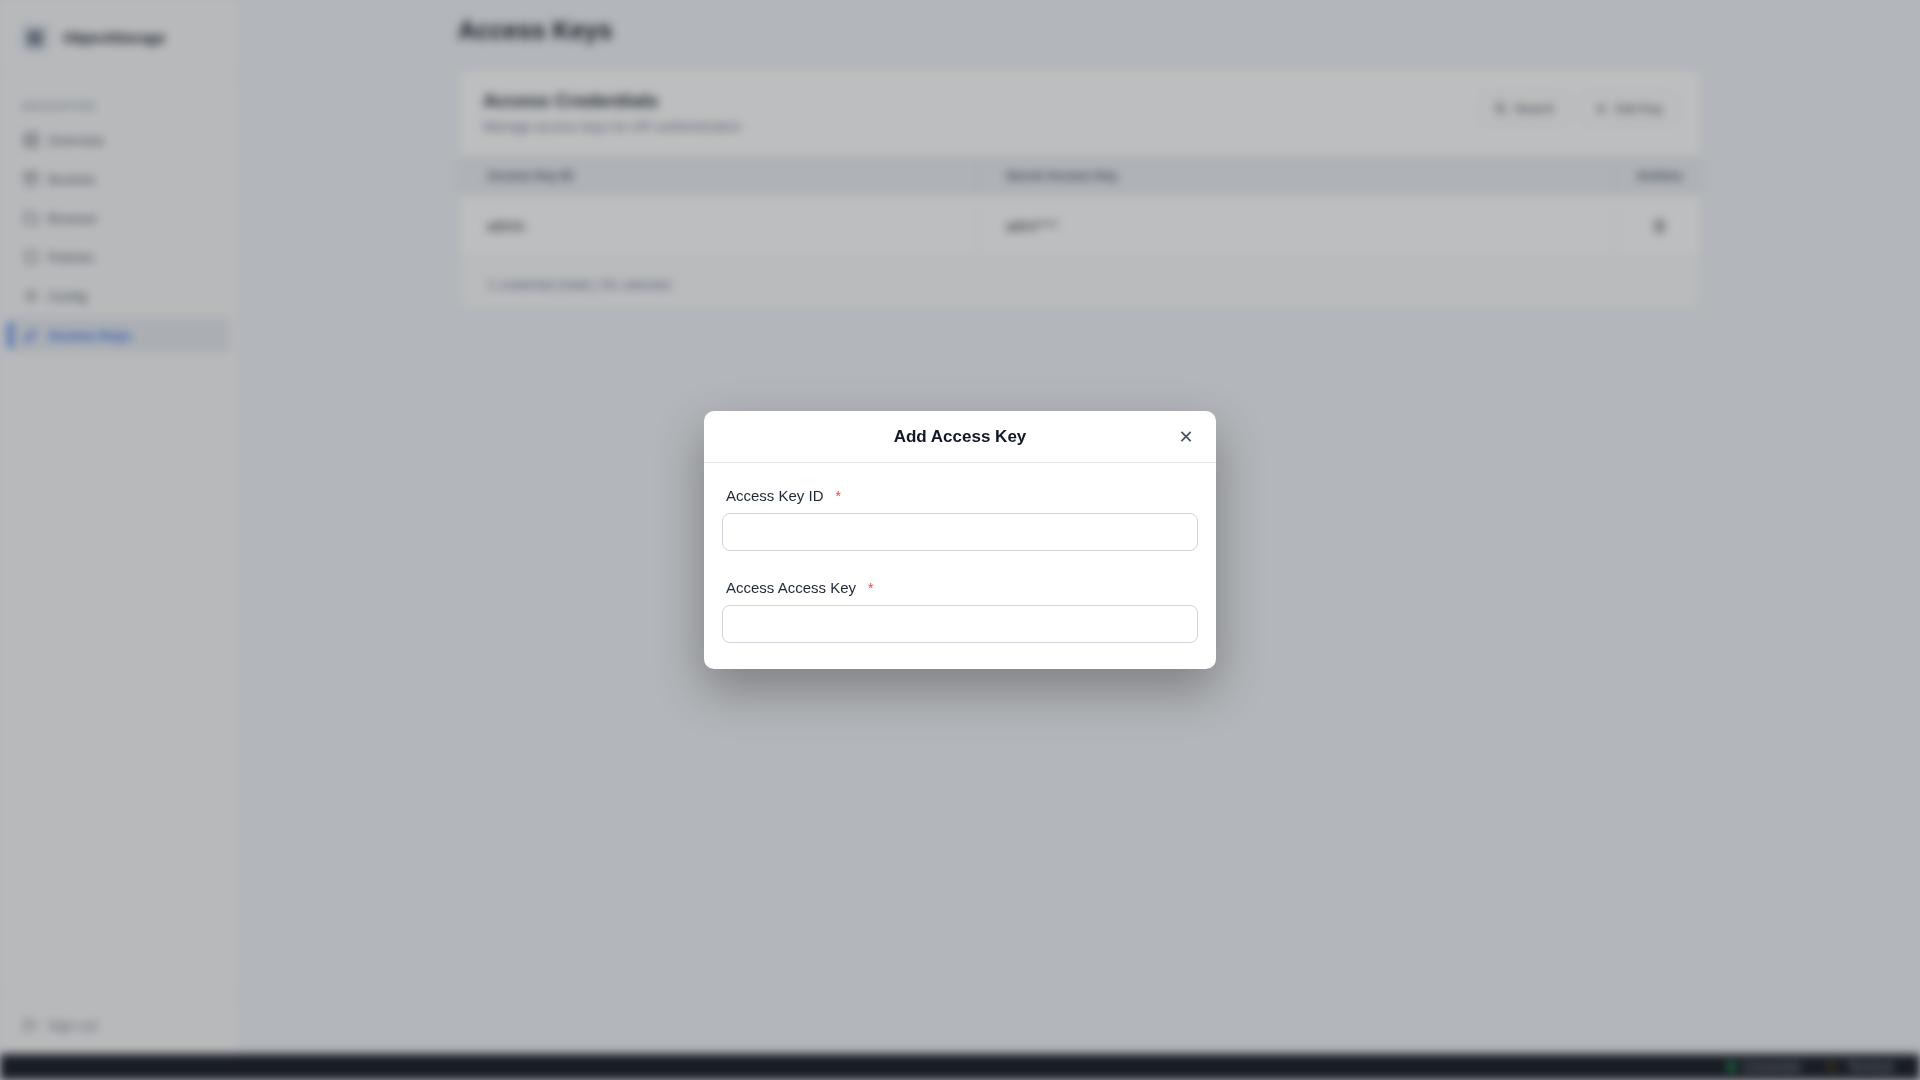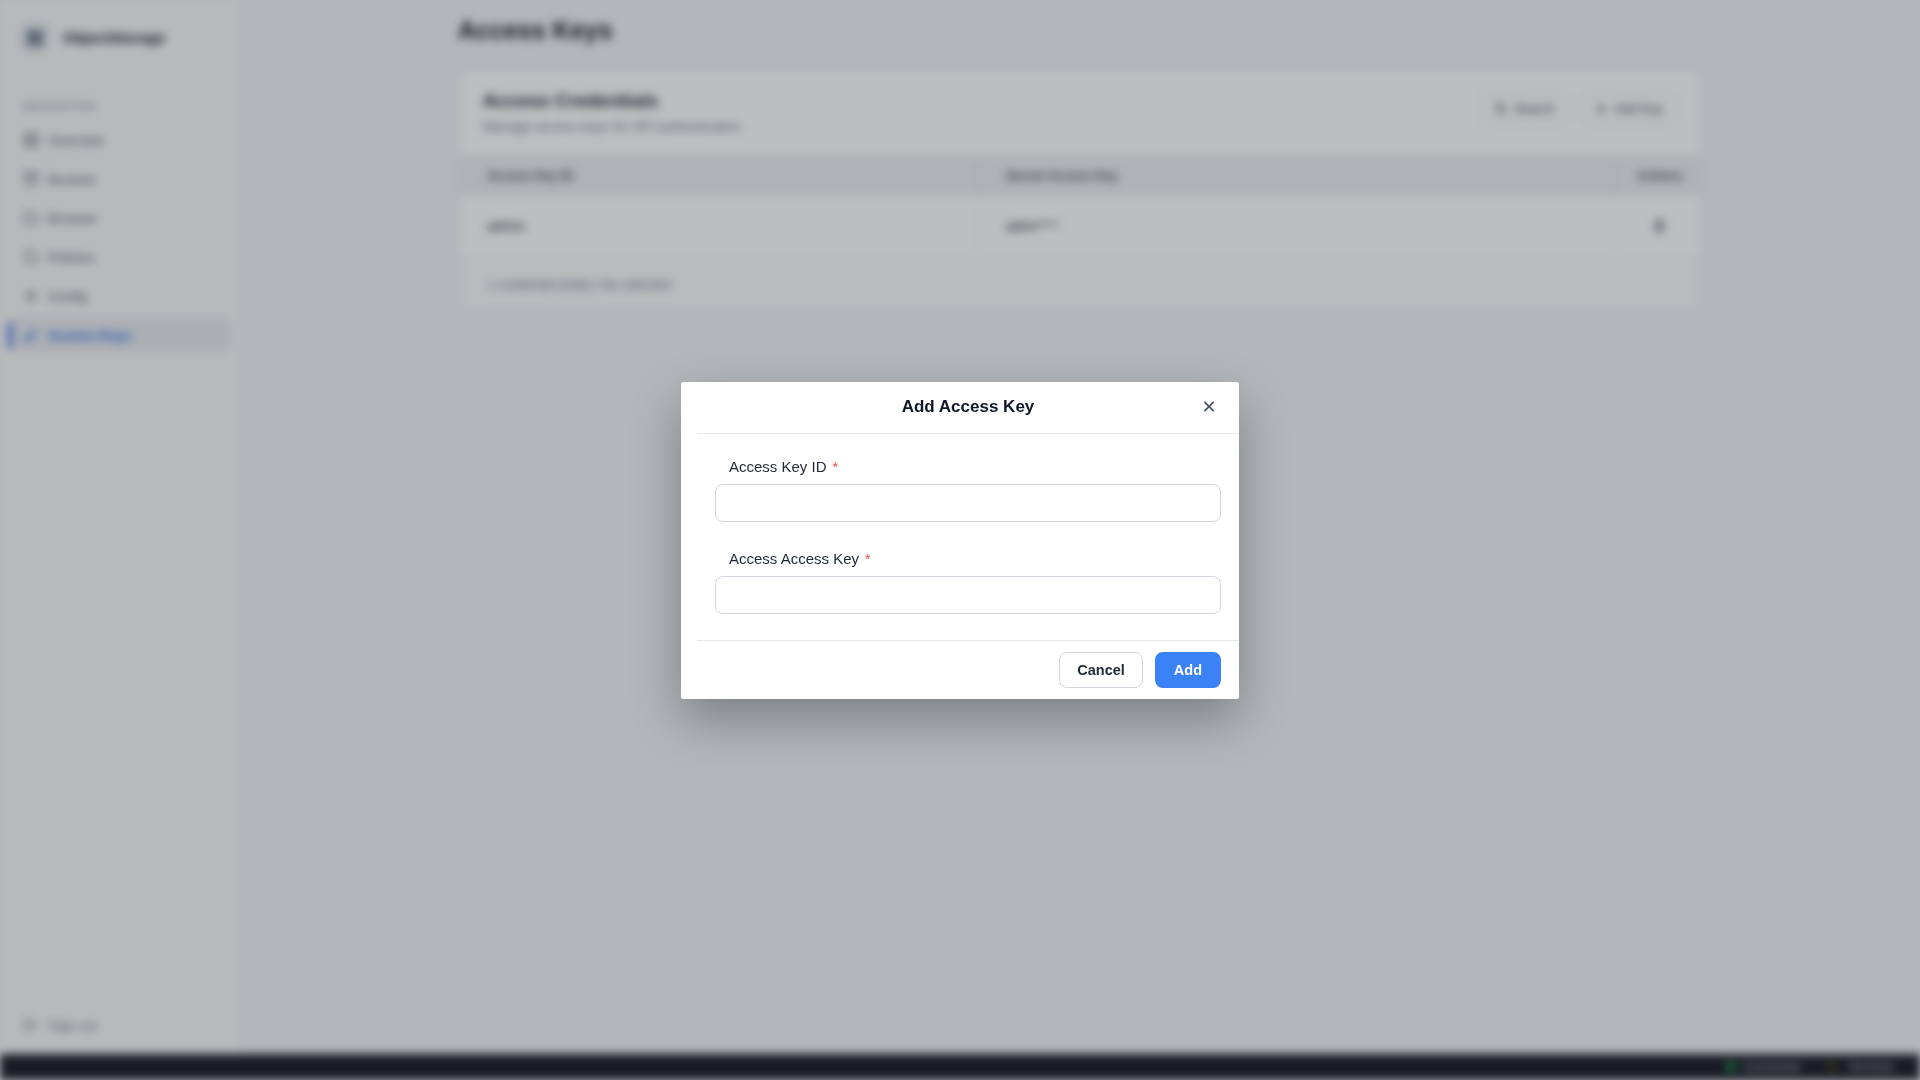--- a/index.html
+++ b/index.html
@@ -76,31 +76,31 @@
   .dot { width:8px; height:8px; border-radius:50%; background:#22c55e; }
   .term-glyph { color:#eab308; font-family:"Liberation Mono","DejaVu Sans Mono",monospace;
                 font-size:11px; font-weight:bold; }
 
   
   .dim { position:absolute; inset:0; background:rgba(10,14,20,0.27); }
 
   
   .modal-layer { position:absolute; inset:0; display:flex; align-items:center;
                  justify-content:center; }
-  .modal { width:558px; background:#fff; border-radius:2px;
-           box-shadow:0 20px 50px rgba(0,0,0,0.3); overflow:hidden;padding-left:16px; }
+  .modal { width:512px; background:#fff; border-radius:10px;
+           box-shadow:0 20px 50px rgba(0,0,0,0.3); overflow:hidden; }
   .modal-head { position:relative; height:52px; display:flex; align-items:center;
                 justify-content:center; border-bottom:1px solid #e5e7eb; }
   .modal-title { font-size:17px; font-weight:bold; color:#111827; }
   .modal-close { position:absolute; right:16px; top:50%; transform:translateY(-50%);
                  width:28px; height:28px; border:none; background:transparent;
                  font-size:18px; color:#4b5563; cursor:pointer; line-height:1; }
   .modal-body { padding:14px 18px 26px 18px; }
-  .field-label { display:flex; align-items:baseline; gap:6px; font-size:15px;
-                 color:#1f2937; margin:10px 0 9px 14px;text-align:right; }
+  .field-label { display:flex; align-items:baseline; gap:12px; font-size:15px;
+                 color:#1f2937; margin:10px 0 9px 4px;text-align:right; }
   .req { color:#ef4444; font-size:14px; }
   .text-input { width:100%; height:38px; border:1px solid #d1d5db; border-radius:8px;
                 padding:0 12px; font-size:14px; color:#111827; outline:none;
                 font-family:"Liberation Sans","DejaVu Sans",sans-serif; }
   .gap { height:18px; }
   .modal-foot { border-top:1px solid #e5e7eb; padding:11px 18px; display:flex;
                 justify-content:flex-end; gap:12px; }
   .btn-cancel { height:36px; padding:0 17px; background:#fff; border:1px solid #d1d5db;
                 border-radius:8px; font-size:14.5px; font-weight:bold; color:#1f2937;
                 cursor:pointer; font-family:"Liberation Sans","DejaVu Sans",sans-serif; }
@@ -284,20 +284,16 @@
           <span class="req">*</span>
         </div>
         <input class="text-input" type="text" placeholder="" style="">
         <div class="gap"></div>
         <div class="field-label">
           <span>Access Access Key</span>
           <span class="req">*</span>
         </div>
         <input class="text-input" type="text" placeholder="" style="">
       </div>
-      <div class="modal-foot">
-        <button class="btn-cancel">Cancel</button>
-        <button class="btn-primary">Add</button>
-      </div>
     </div>
   </div>
 
 </div>
 
 </body></html>

